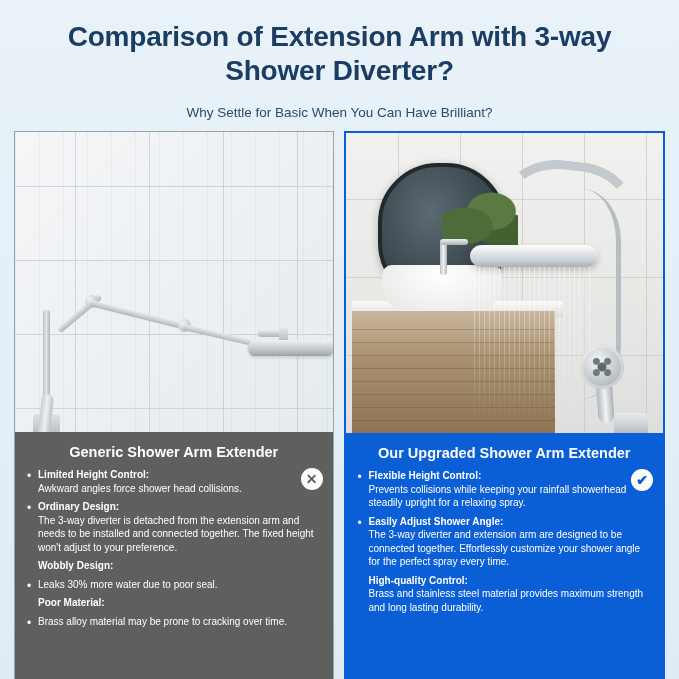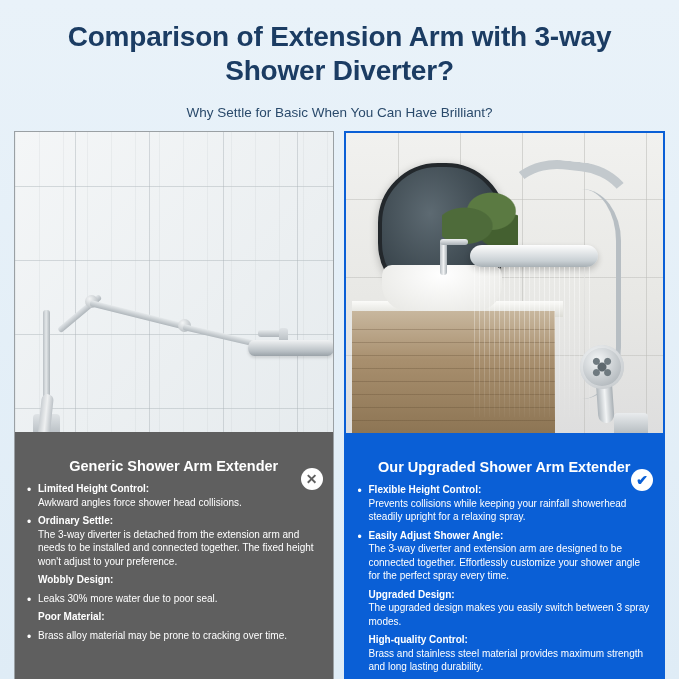--- a/index.html
+++ b/index.html
@@ -279,21 +279,21 @@
     position: relative;
     padding: 10px 12px 10px 12px;
     box-sizing: border-box;
   }
   .panel-left { background: #5f5f5f; color: #ffffff; }
   .panel-right { background: #0a5fd6; color: #ffffff; }
   .panel-title {
     text-align: center;
     font-size: 14.5px;
     font-weight: bold;
-    margin: 16px 0 8px 0;
+    margin: 2px 0 8px 0;
   }
   .mark {
     position: absolute;
     right: 10px; top: 36px;
     width: 22px; height: 22px;
     border-radius: 50%;
     background: #ffffff;
     color: #5f5f5f;
     font-size: 14px;
     line-height: 22px;
@@ -355,21 +355,21 @@
       <div class="panel panel-left">
         <div class="panel-title">Generic Shower Arm Extender</div>
         <div class="mark">✕</div>
 
         <ul class="bullets">
           <li>
             <span class="b-title">Limited Height Control:</span>
             <span class="b-body">Awkward angles force shower head collisions.</span>
           </li>
           <li>
-            <span class="b-title">Ordinary Settle:</span>
+            <span class="b-title">Ordinary Design:</span>
             <span class="b-body">The 3-way diverter is detached from the extension arm and needs to be installed and connected together. The fixed height won't adjust to your preference.</span>
           </li>
           <li class="nodot">
             <span class="b-title">Wobbly Design:</span>
           </li>
           <li>
             <span class="b-body">Leaks 30% more water due to poor seal.</span>
           </li>
           <li class="nodot">
             <span class="b-title">Poor Material:</span>
@@ -410,24 +410,20 @@
         <ul class="bullets">
           <li>
             <span class="b-title">Flexible Height Control:</span>
             <span class="b-body">Prevents collisions while keeping your rainfall showerhead steadily upright for a relaxing spray.</span>
           </li>
           <li>
             <span class="b-title">Easily Adjust Shower Angle:</span>
             <span class="b-body">The 3-way diverter and extension arm are designed to be connected together. Effortlessly customize your shower angle for the perfect spray every time.</span>
           </li>
           <li class="nodot">
-            <span class="b-title">Upgraded Design:</span>
-            <span class="b-body">The upgraded design makes you easily switch between 3 spray modes.</span>
-          </li>
-          <li class="nodot">
             <span class="b-title">High-quality Control:</span>
             <span class="b-body">Brass and stainless steel material provides maximum strength and long lasting durability.</span>
           </li>
         </ul>
       </div>
     </div>
 
   </div>
 </div>
 

